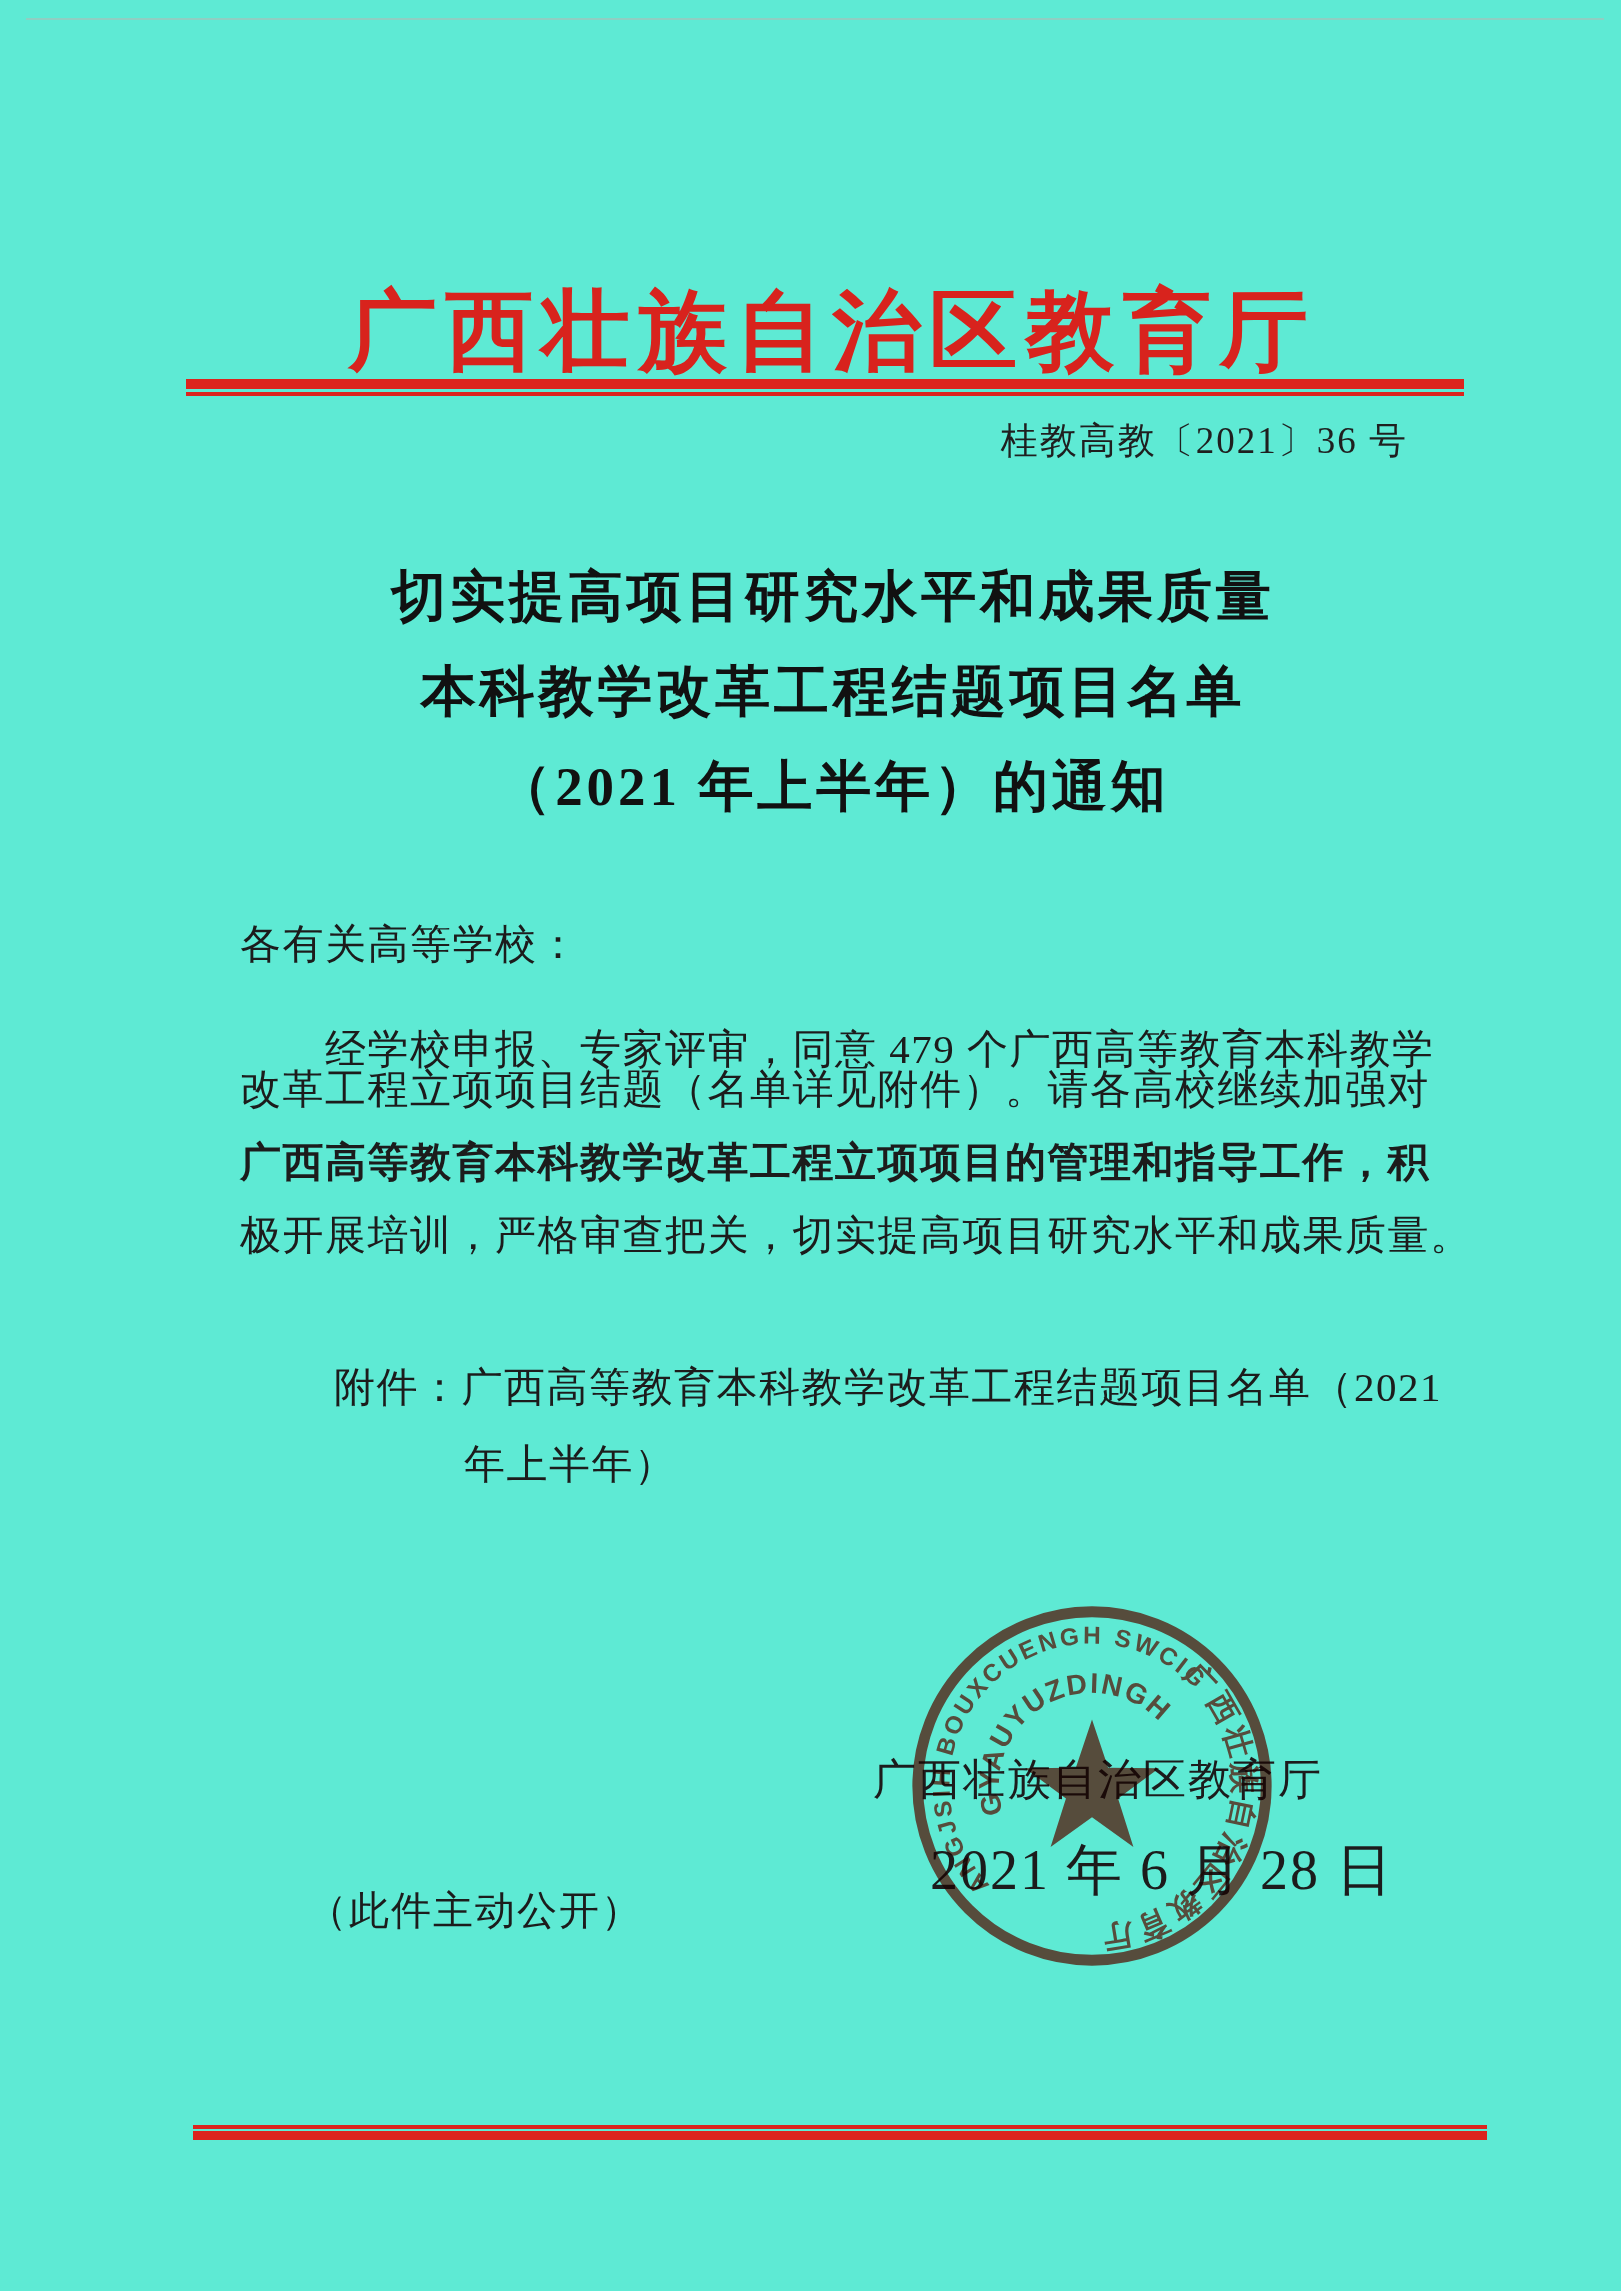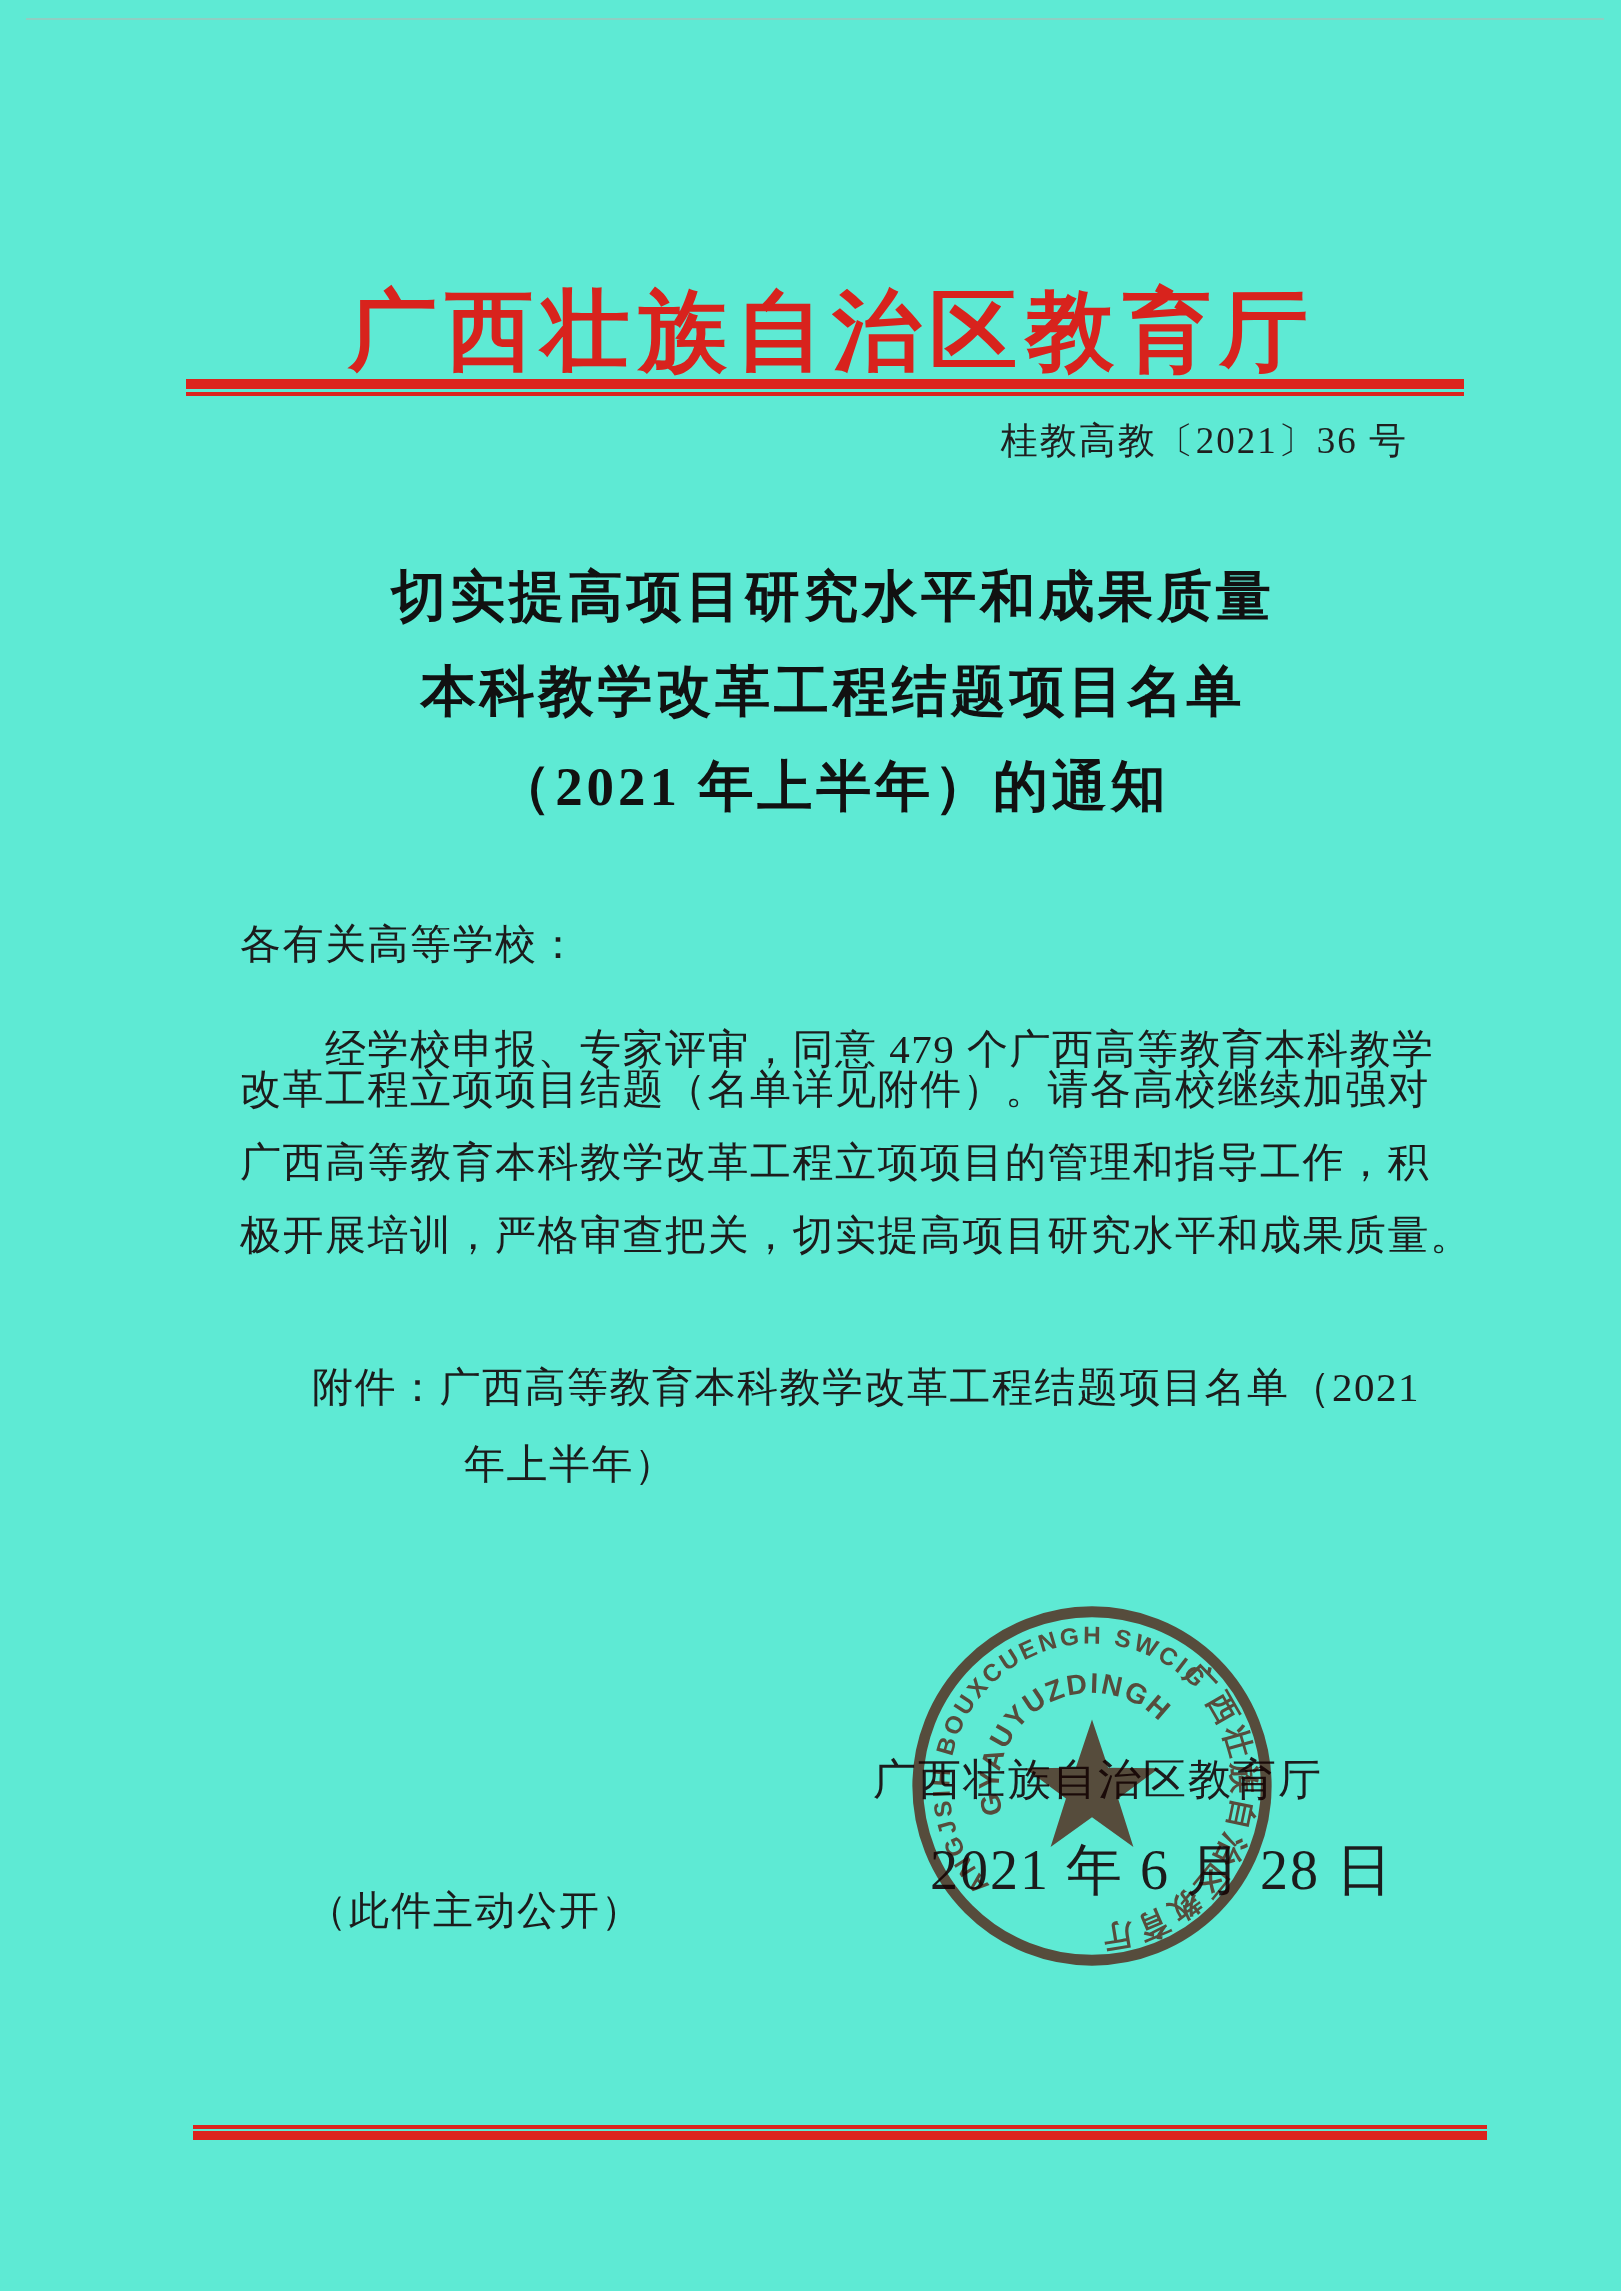--- a/index.html
+++ b/index.html
@@ -48,23 +48,23 @@
   }
   
   .bodyline{
     position:absolute;
     font-size:41px;letter-spacing:1.5px;
     white-space:nowrap;color:#1c1c1c;
   }
   .salutation{left:240px;top:917px;}
   .b1{left:325px;top:1022px;}
   .b2{left:240px;top:1062px;}
-  .b3{left:240px;top:1135px;}
+  .b3{left:240px;top:1135px;font-weight:bold;}
   .b4{left:240px;top:1208px;}
-  .att1{left:312px;top:1360px;}
+  .att1{left:334px;top:1360px;}
   .att2{left:464px;top:1437px;}
   
   .sign-agency{left:873px;top:1751px;font-size:43px;letter-spacing:2px;}
   .sign-date{left:930px;top:1833px;font-size:56px;letter-spacing:2px;}
   .disclosure-note{left:307px;top:1883px;font-size:40px;letter-spacing:2px;}
   
   .official-seal{
     position:absolute;left:906px;top:1600px;width:372px;height:372px;
     mix-blend-mode:multiply;opacity:.88;
   }

